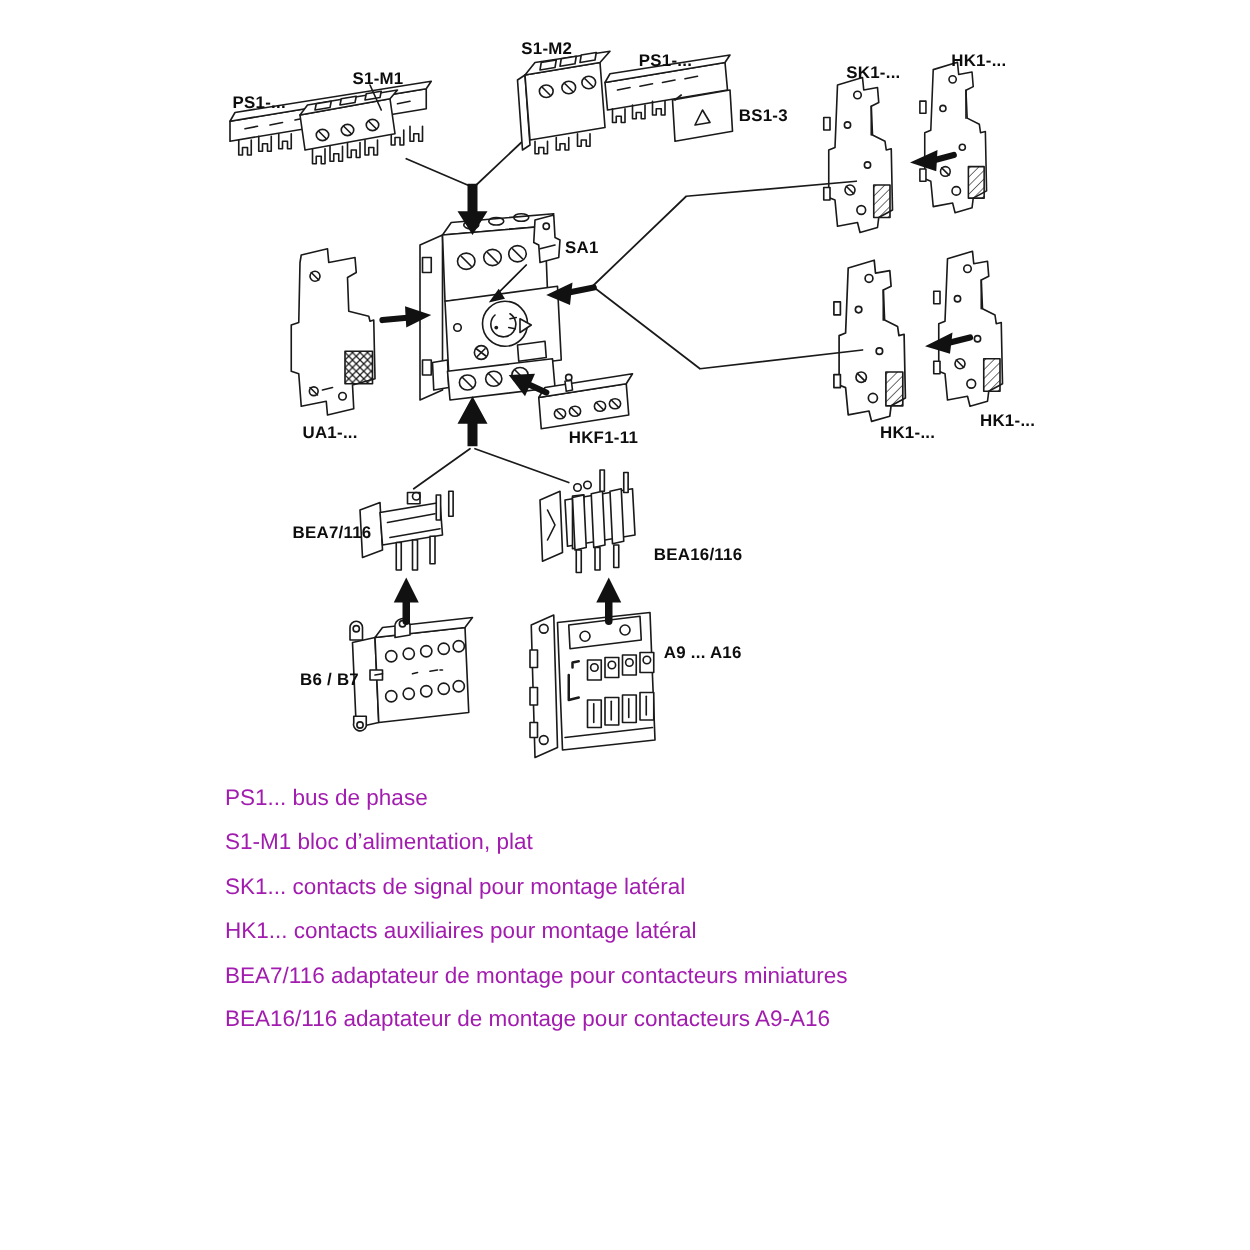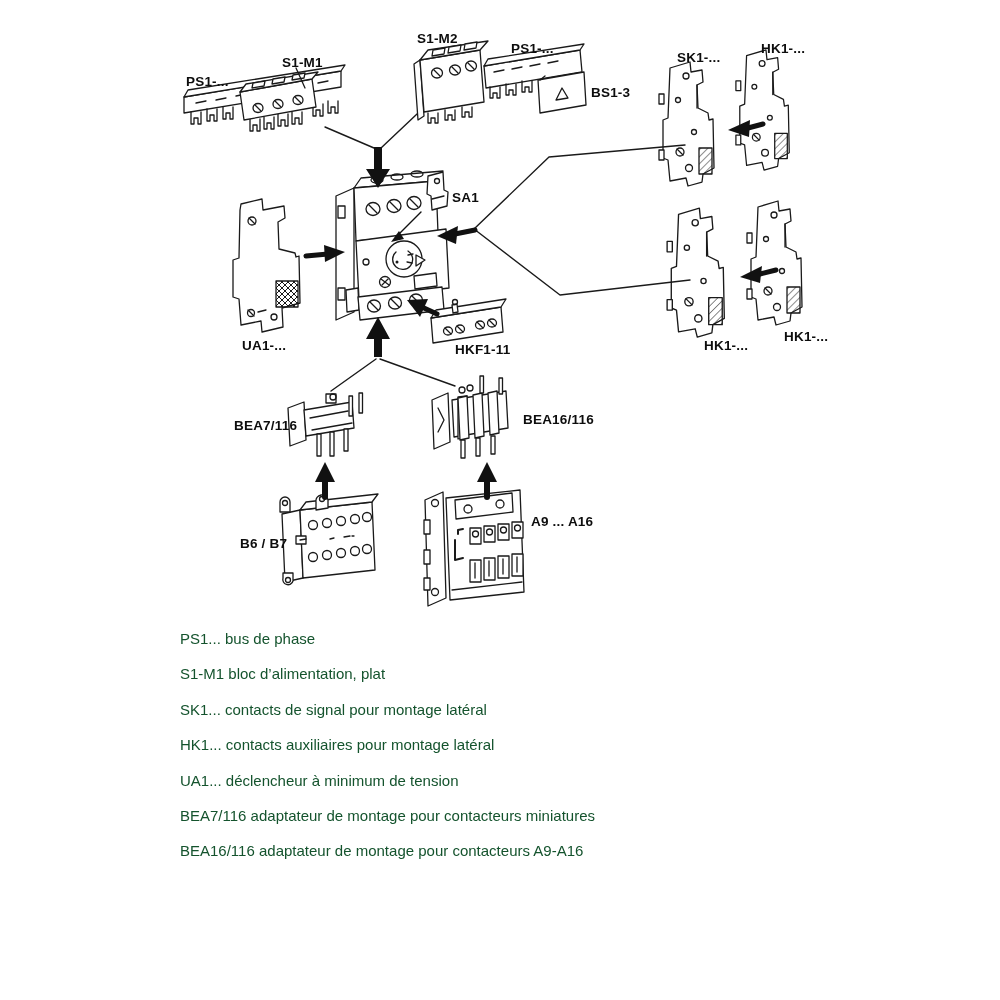--- a/index.html
+++ b/index.html
@@ -2,21 +2,21 @@
 <html><head>
 <meta charset="utf-8">
 <style>
   html,body{margin:0;padding:0;background:#fff;}
   #stage{position:relative;width:1000px;height:1000px;background:#ffffff;
          font-family:"Liberation Sans", sans-serif;overflow:hidden;}
   #art{position:absolute;left:0;top:0;}
   .part-label{position:absolute;color:#0d0d0d;font-size:13.5px;font-weight:600;
               letter-spacing:.2px;white-space:nowrap;}
   #legend{position:absolute;left:180px;top:621px;width:700px;color:#000;}
-  .legend-line{font-size:15px;line-height:35.4px;white-space:nowrap;color:#14532d;}
+  .legend-line{font-size:18px;line-height:35.4px;white-space:nowrap;color:#a21caf;}
 </style>
 </head>
 <body>
 
 <div id="stage">
 
   <svg id="art" width="1000" height="1000" viewBox="0 0 1000 1000" fill="none" stroke="#1a1a1a" stroke-width="1.3" stroke-linejoin="round" stroke-linecap="round">
     <defs>
       <pattern id="hatch" width="5" height="5" patternUnits="userSpaceOnUse" patternTransform="rotate(45)">
         <line x1="0" y1="0" x2="0" y2="5" stroke="#1a1a1a" stroke-width="1"></line>
@@ -333,27 +333,26 @@
   <span class="part-label" style="left:511px;top:41px">PS1-...</span>
   <span class="part-label" style="left:591px;top:85px">BS1-3</span>
   <span class="part-label" style="left:677px;top:50px">SK1-...</span>
   <span class="part-label" style="left:761px;top:41px">HK1-...</span>
   <span class="part-label" style="left:452px;top:190px">SA1</span>
   <span class="part-label" style="left:242px;top:338px">UA1-...</span>
   <span class="part-label" style="left:455px;top:342px">HKF1-11</span>
   <span class="part-label" style="left:704px;top:338px">HK1-...</span>
   <span class="part-label" style="left:784px;top:329px">HK1-...</span>
   <span class="part-label" style="left:234px;top:418px">BEA7/116</span>
-  <span class="part-label" style="left:523px;top:412px">BEA16/116</span>
+  <span class="part-label" style="left:523px;top:436px">BEA16/116</span>
   <span class="part-label" style="left:240px;top:536px">B6 / B7</span>
   <span class="part-label" style="left:531px;top:514px">A9 ... A16</span>
 
   <div id="legend">
     <div class="legend-line">PS1... bus de phase</div>
     <div class="legend-line">S1-M1 bloc d’alimentation, plat</div>
     <div class="legend-line">SK1... contacts de signal pour montage latéral</div>
     <div class="legend-line">HK1... contacts auxiliaires pour montage latéral</div>
-    <div class="legend-line">UA1... déclencheur à minimum de tension</div>
     <div class="legend-line">BEA7/116 adaptateur de montage pour contacteurs miniatures</div>
     <div class="legend-line">BEA16/116 adaptateur de montage pour contacteurs A9-A16</div>
   </div>
 
 </div>
 
 </body></html>

